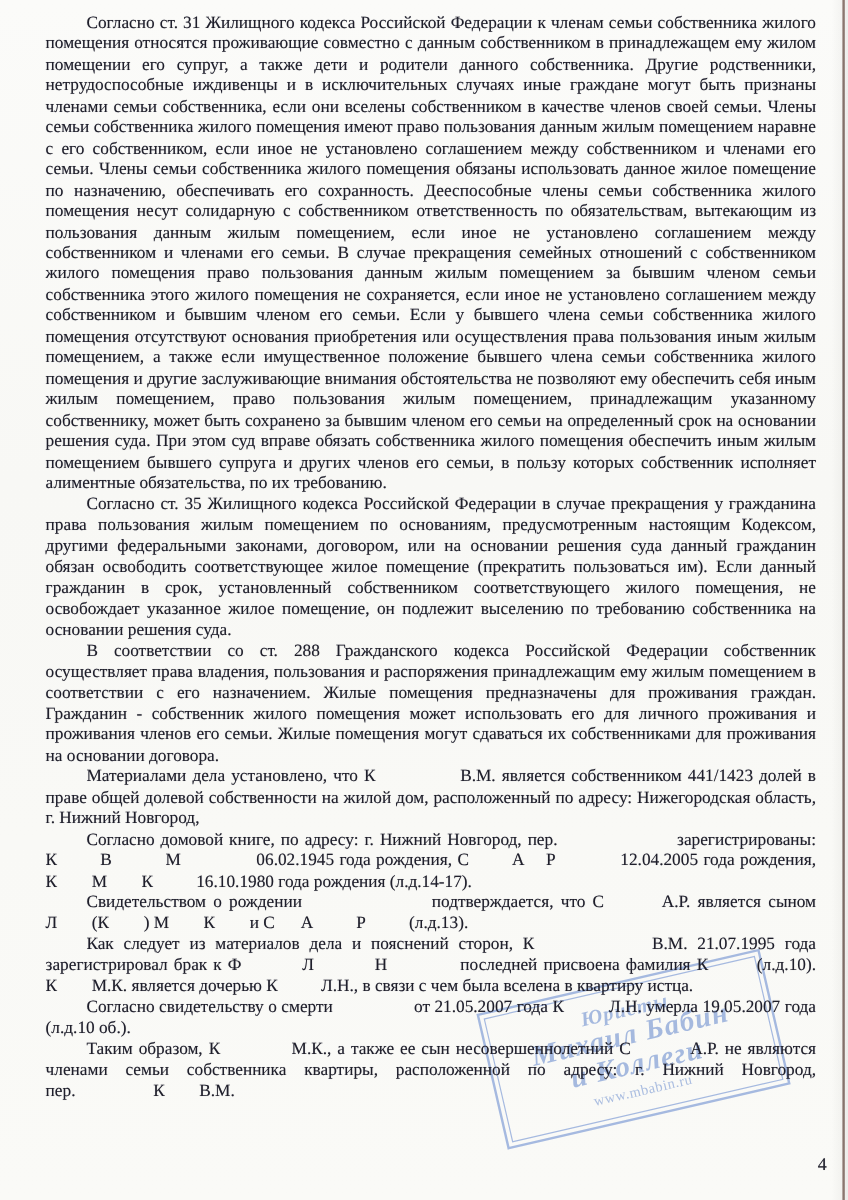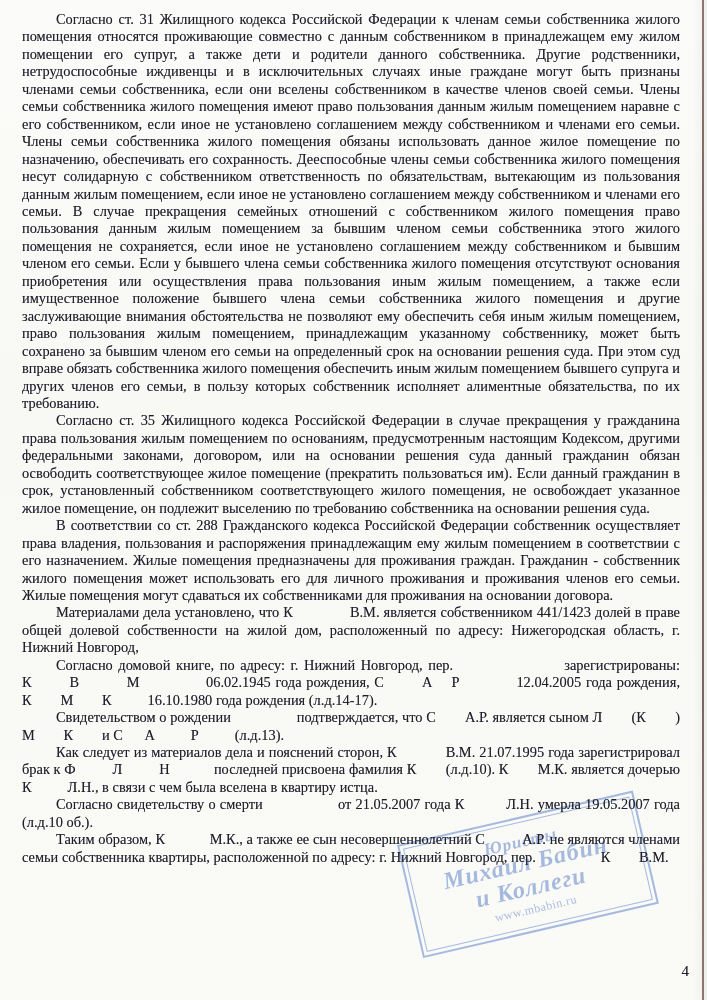--- a/index.html
+++ b/index.html
@@ -6,21 +6,21 @@
   .page{
     position:relative;
     width:707px;height:1000px;
     margin:0 auto;
     background:linear-gradient(180deg,#fbfbf9 0%,#f8f8f5 40%,#fafaf7 100%);
     overflow:hidden;
     font-family:"Liberation Serif", serif;
   }
   .doc{
     position:relative;z-index:1;
-    padding:11px 27px 0 22px;
+    padding:11px 27px 0 38px;
     font-size:14.4px;line-height:17.45px;
     color:#1f1f2b;
     text-align:justify;
     text-shadow:0 0 0.6px rgba(25,25,45,.45);
   }
   .doc p{margin:0;text-indent:34px;}
   .page-number{
     position:absolute;z-index:1;
     top:963px;right:18px;
     font-size:15px;color:#23232e;

